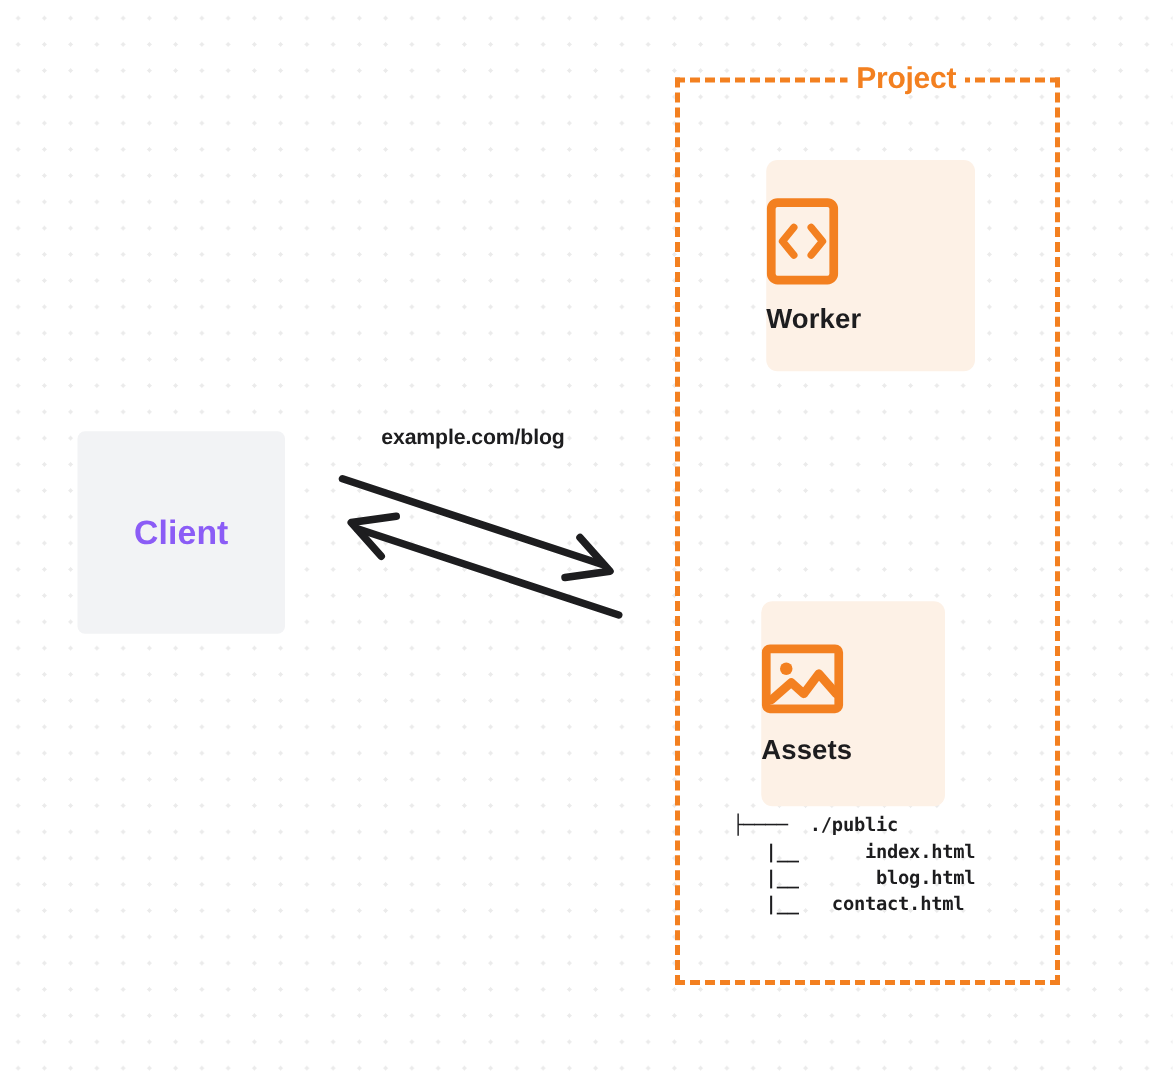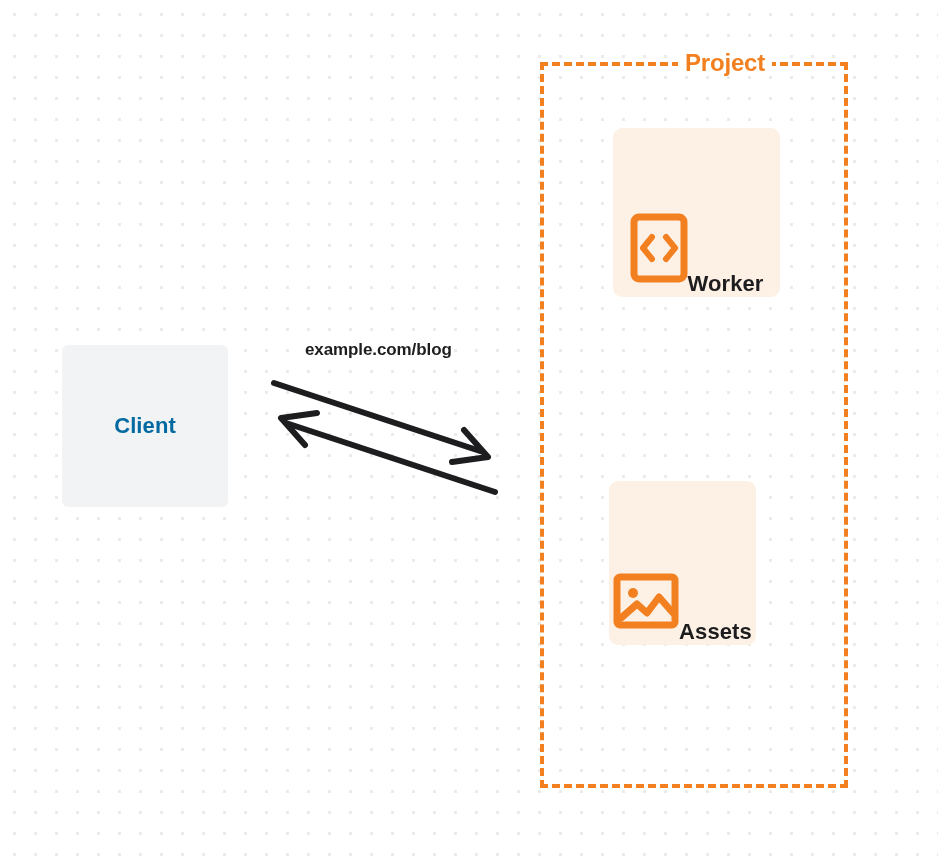--- a/index.html
+++ b/index.html
@@ -29,23 +29,23 @@
     top: 345px;
     width: 166px;
     height: 162px;
     background: #f2f3f5;
     border-radius: 6px;
     display: flex;
     align-items: center;
     justify-content: center;
   }
   #client-node .node-label {
-    font-size: 22px;
+    font-size: 27px;
     font-weight: bold;
-    color: #0369a1;
+    color: #8b5cf6;
     letter-spacing: 0.1px;
   }
 
   
   #project-group {
     position: absolute;
     left: 540px;
     top: 62px;
     width: 308px;
     height: 726px;
@@ -67,22 +67,22 @@
     white-space: nowrap;
     margin-left: 34px;
   }
 
   
   .service-card {
     position: absolute;
     background: #fdf1e6;
     border-radius: 9px;
     display: flex;
-    flex-direction: row;
-    align-items: flex-end;
+    flex-direction: column;
+    align-items: flex-start;
     justify-content: center;
   }
   #worker-card {
     left: 613px;
     top: 128px;
     width: 167px;
     height: 169px;
   }
   #assets-card {
     left: 609px;
@@ -173,14 +173,18 @@
 
   <div id="assets-card" class="service-card">
     <svg class="card-icon" width="66" height="60" viewBox="0 0 66 60">
       <rect x="4" y="6" width="58" height="48" rx="3" ry="3" fill="none" stroke="#f38020" stroke-width="7"></rect>
       <circle cx="20" cy="22" r="5" fill="#f38020"></circle>
       <polyline points="8,47 24,33 34,42 46,26 60,42" fill="none" stroke="#f38020" stroke-width="7" stroke-linecap="round" stroke-linejoin="round"></polyline>
     </svg>
     <span class="card-title">Assets</span>
   </div>
 
+  <div id="asset-file-tree"><span>├────  ./public</span>
+<span>   |__      index.html</span>
+<span>   |__       blog.html</span>
+<span>   |__   contact.html</span></div>
 
 </div>
 
 </body></html>

